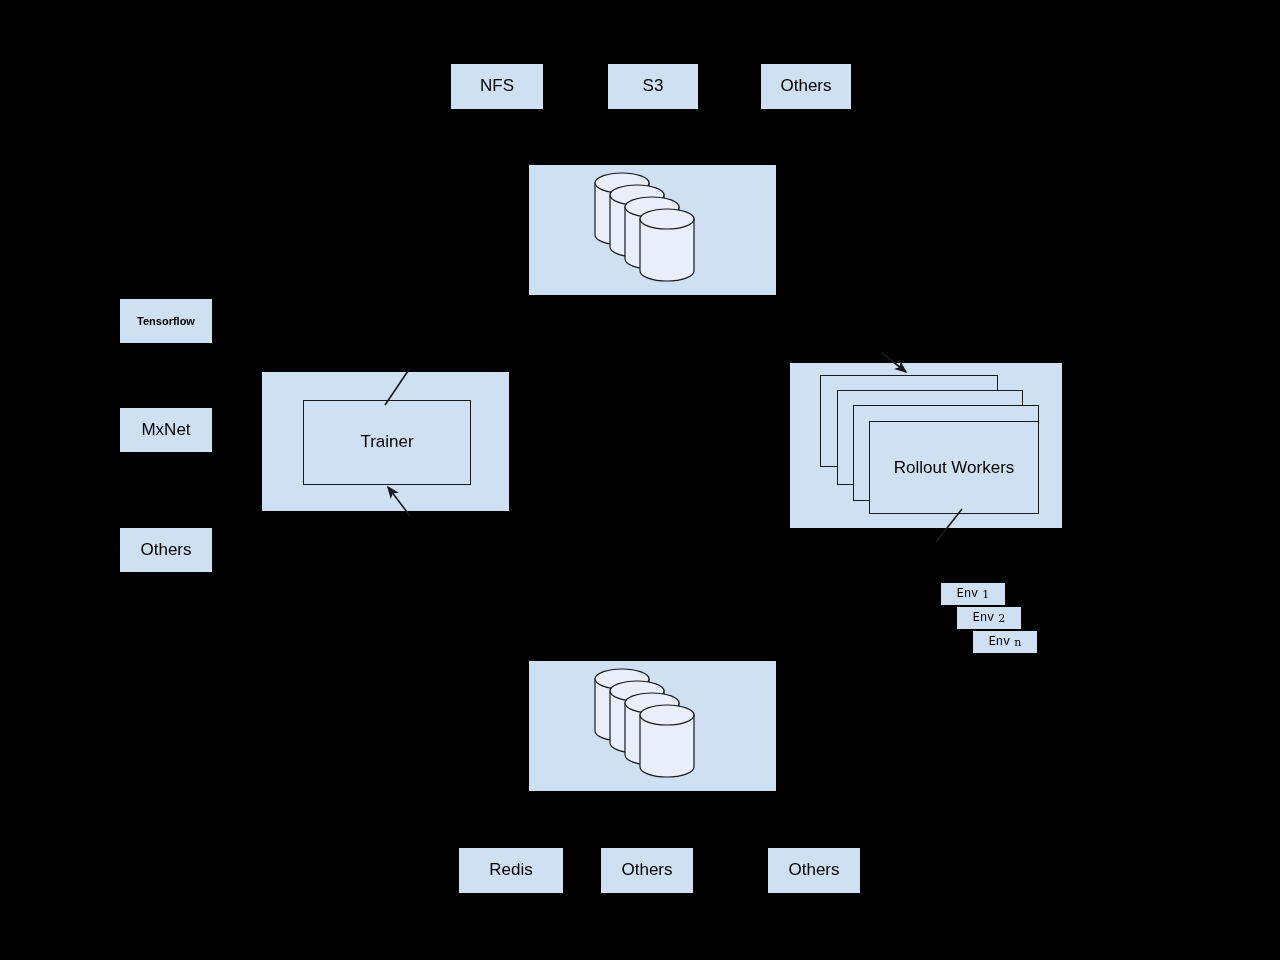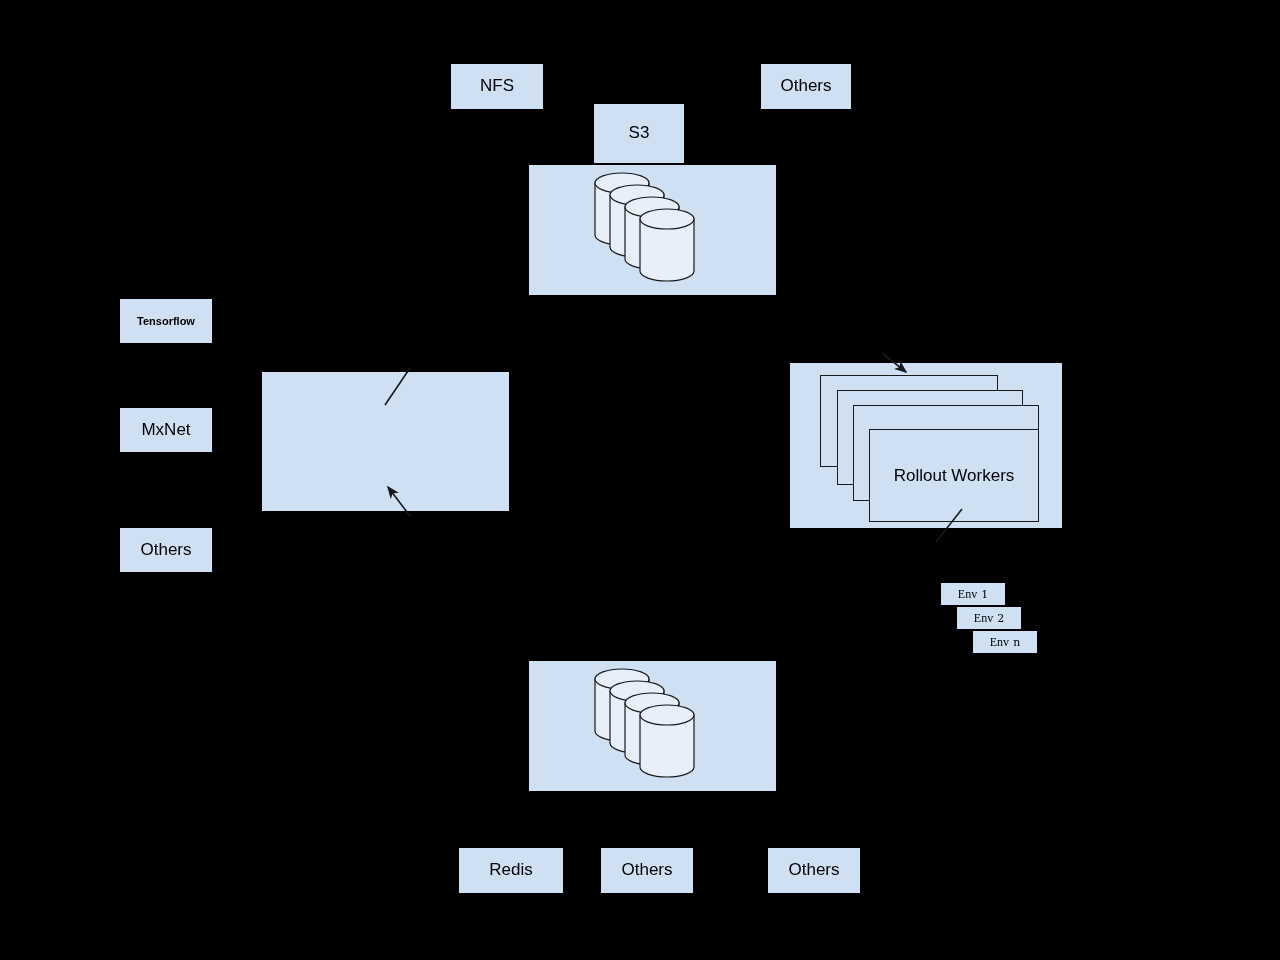--- a/index.html
+++ b/index.html
@@ -50,38 +50,37 @@
     position: absolute;
     background: #cfe0f3;
     border: 1px solid #16191d;
     box-sizing: border-box;
   }
   .stack-rect.front {
     display: flex;
     align-items: center;
     justify-content: center;
     font-size: 17px;
-    margin-top: 8px;
   }
 
   
   .env-chip {
     position: absolute;
     background: #cfe0f3;
     border: none;
     box-sizing: border-box;
     display: flex;
     align-items: center;
     justify-content: center;
     gap: 4px;
     font-size: 12px;
     white-space: nowrap;
   }
   .env-chip .env-word {
-    font-family: Liberation Serif, serif;
+    font-family: Liberation Mono, monospace;
     font-size: 12px;
   }
   .env-chip .env-idx {
     font-family: "DejaVu Serif", serif;
     font-size: 11px;
   }
 
   
   .overlay {
     position: absolute;
@@ -95,21 +94,21 @@
 </style>
 </head>
 <body>
 
 <div id="canvas">
 
   <div class="box plain label-lg" style="left:451px; top:64px; width:92px; height:45px;">
     <span>NFS</span>
   </div>
 
-  <div class="box plain label-lg" style="left:594px; top:64px; width:90px; height:59px;margin-top:40px;">
+  <div class="box plain label-lg" style="left:608px; top:64px; width:90px; height:45px;">
     <span>S3</span>
   </div>
 
   <div class="box plain label-lg" style="left:761px; top:64px; width:90px; height:45px;">
     <span>Others</span>
   </div>
 
   <div class="panel" style="left:529px; top:165px; width:247px; height:130px;">
     <svg class="db-layer" style="left:0; top:0;" width="247" height="130" viewBox="0 0 247 130">
       <g fill="#e8eff9" stroke="#16191d" stroke-width="1.2">
@@ -135,20 +134,23 @@
 
   <div class="box plain label-lg" style="left:120px; top:408px; width:92px; height:44px;">
     <span>MxNet</span>
   </div>
 
   <div class="box plain label-lg" style="left:120px; top:528px; width:92px; height:44px;">
     <span>Others</span>
   </div>
 
   <div class="panel" style="left:262px; top:372px; width:247px; height:139px;">
+  </div>
+  <div class="box outlined label-lg" style="left:303px; top:400px; width:168px; height:85px;">
+    <span>Trainer</span>
   </div>
 
   <div class="panel" style="left:790px; top:363px; width:272px; height:165px;">
   </div>
   <div class="stack-rect" style="left:820px; top:375px; width:178px; height:92px;"></div>
   <div class="stack-rect" style="left:837px; top:390px; width:186px; height:95px;"></div>
   <div class="stack-rect" style="left:853px; top:405px; width:186px; height:96px;"></div>
   <div class="stack-rect front" style="left:869px; top:421px; width:170px; height:93px;">
     <span>Rollout Workers</span>
   </div>

